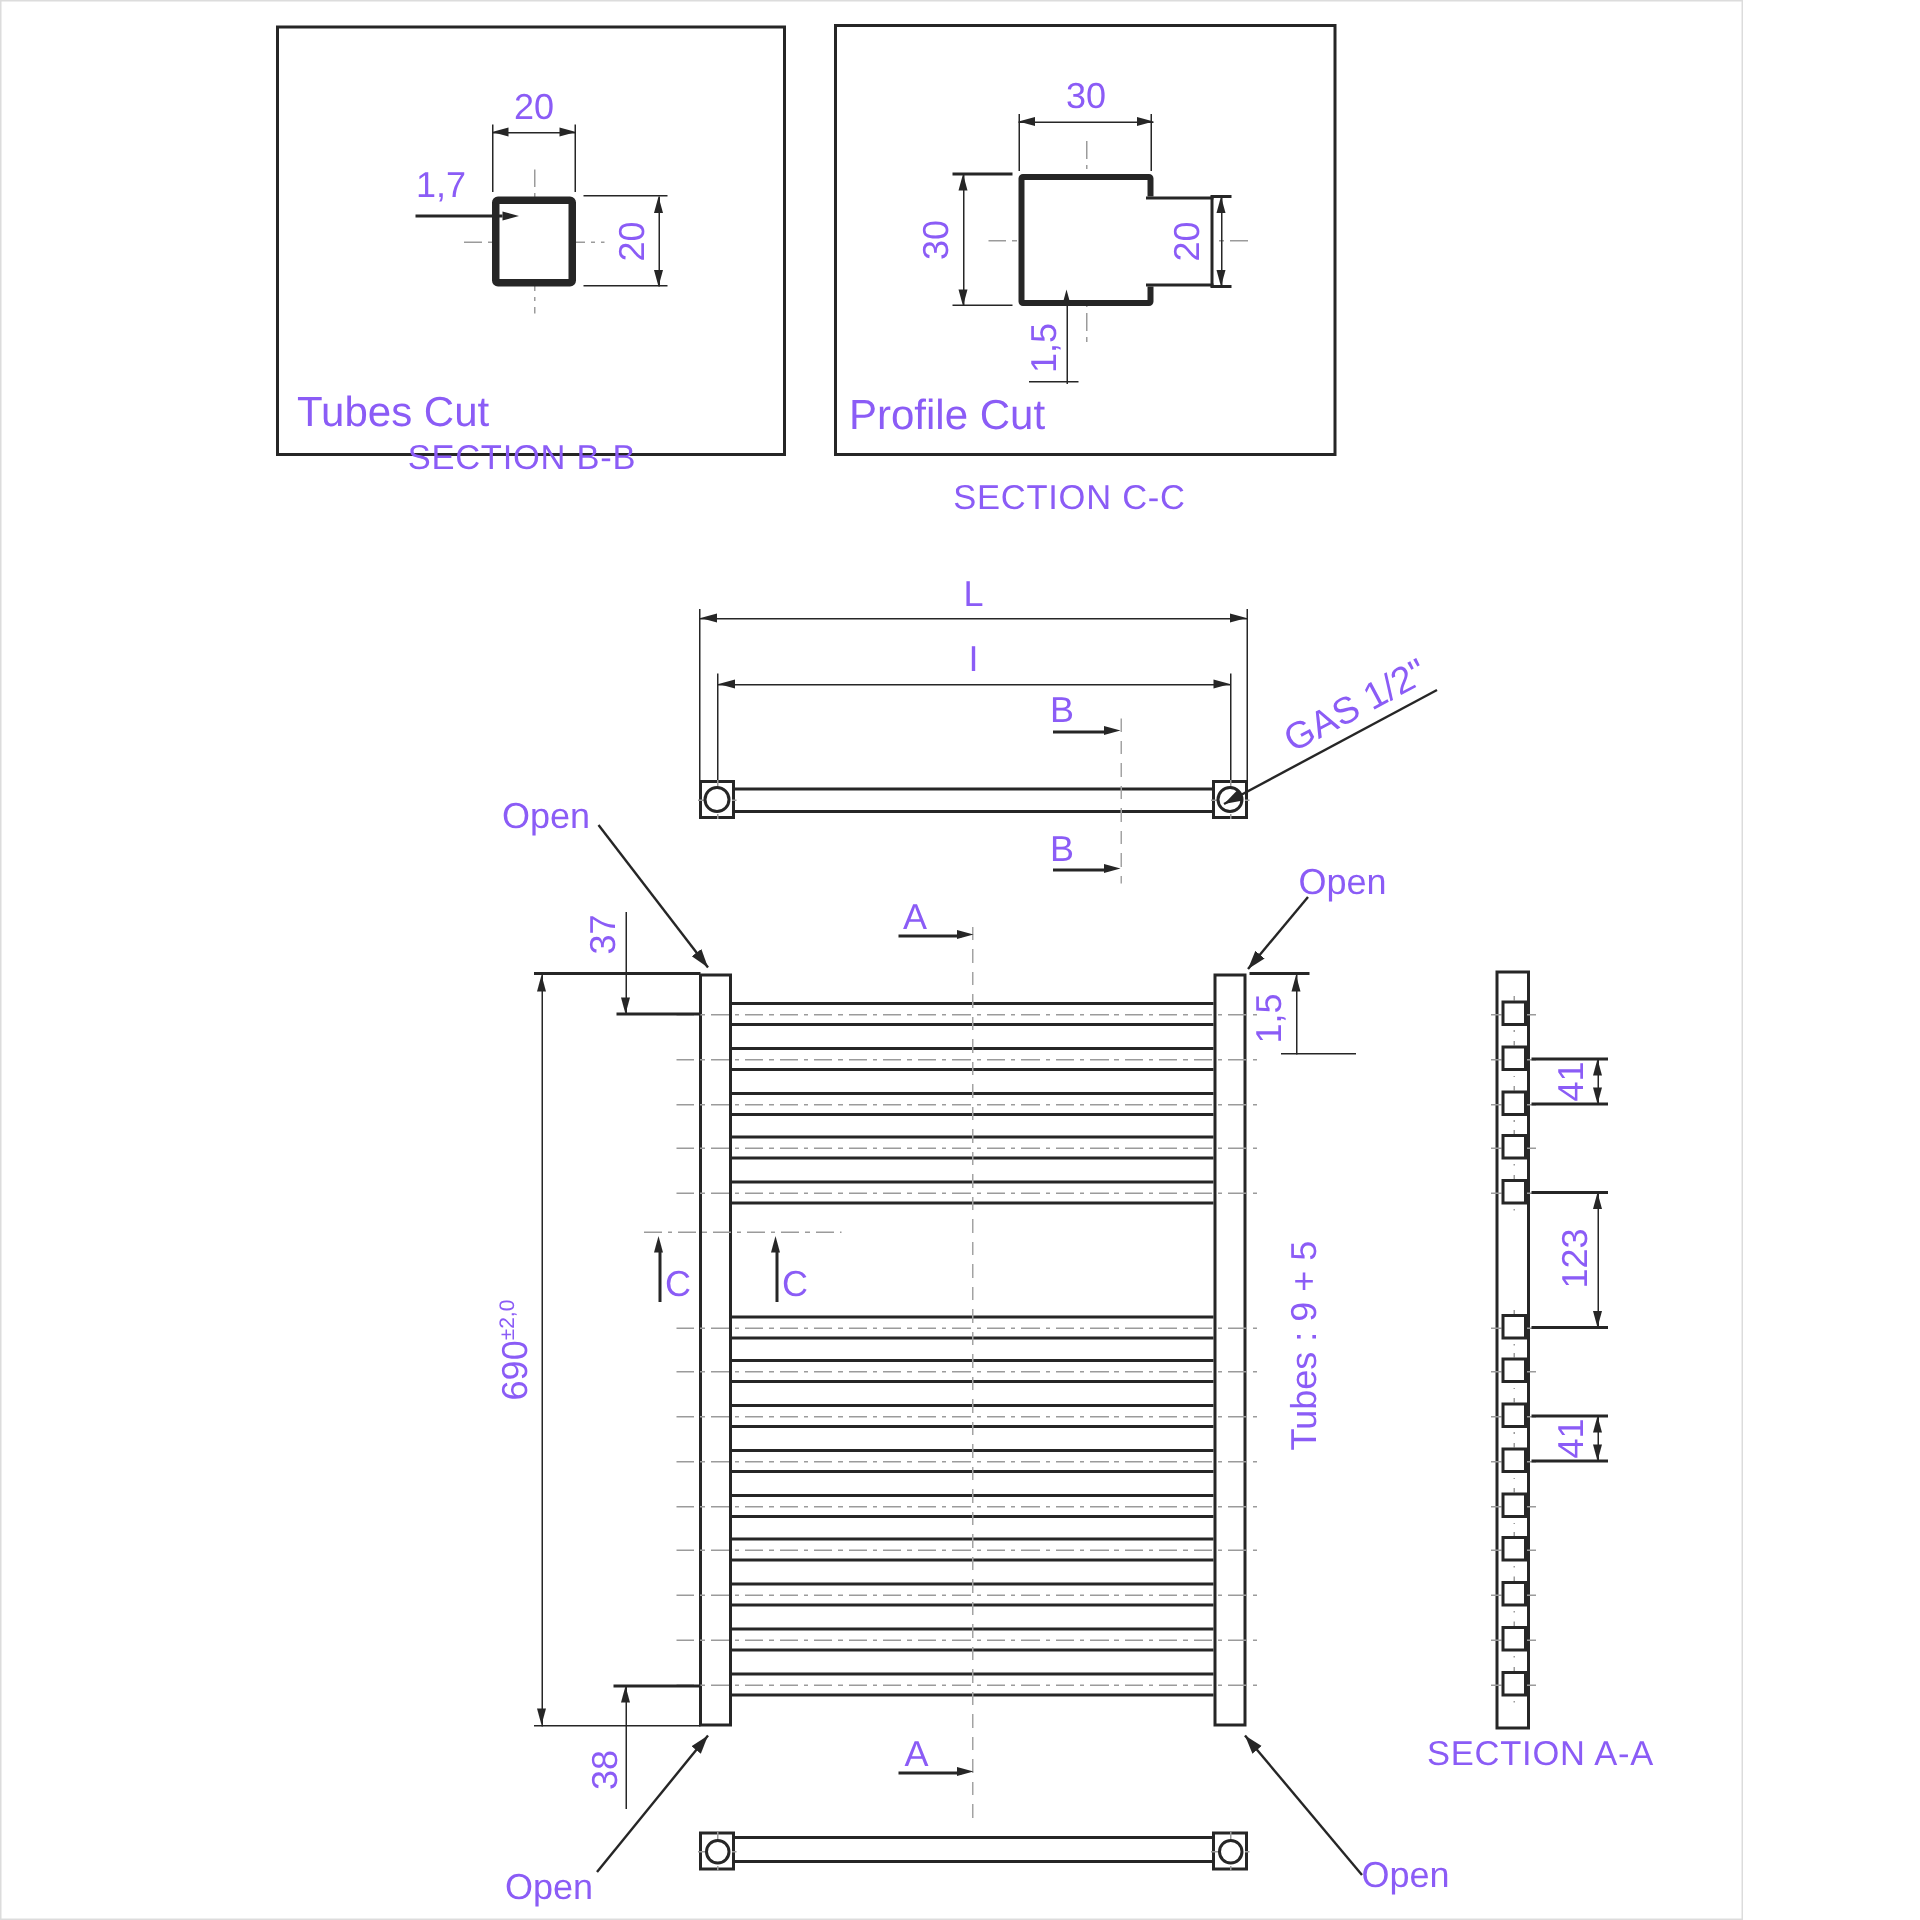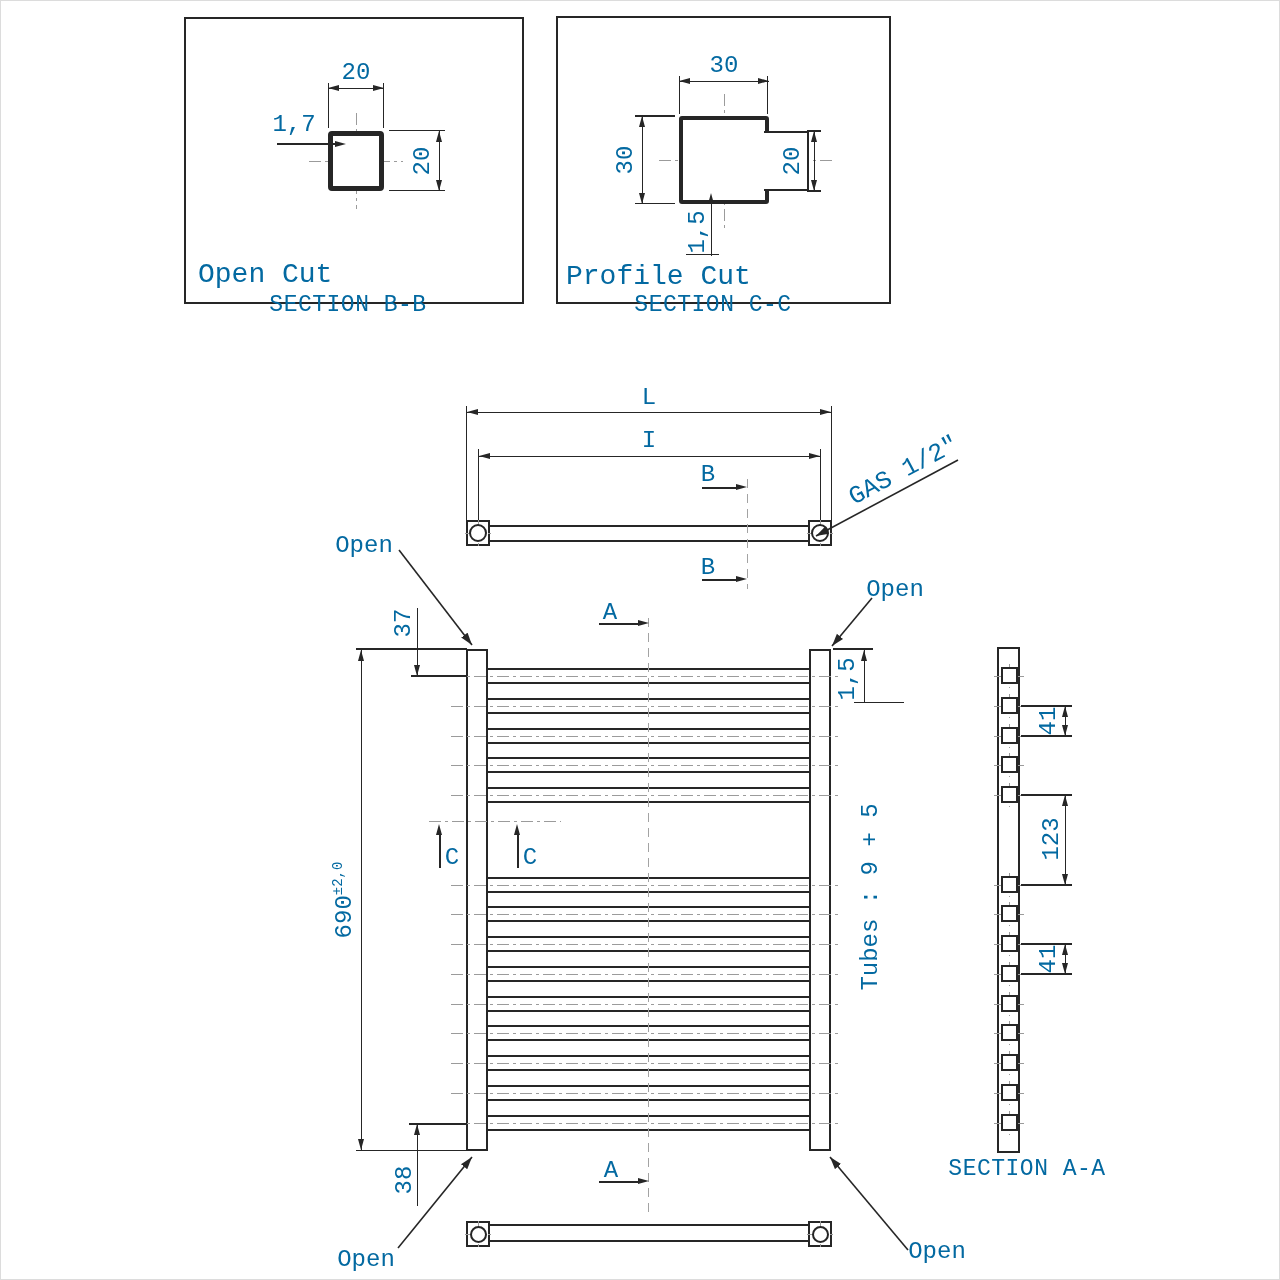--- a/index.html
+++ b/index.html
@@ -1,18 +1,18 @@
 <!DOCTYPE html>
 <html><head>
 <meta charset="utf-8">
 <style>
   *{box-sizing:border-box;margin:0;padding:0}
   html,body{background:#fff}
-  #canvas{position:relative;width:1280px;height:1280px;background:#fff;overflow:hidden;
-          font-family:Liberation Mono, monospace;color:#0369a1;border:1px solid #dcdcdc}
+  #canvas{position:relative;width:1162px;height:1280px;background:#fff;overflow:hidden;
+          font-family:Liberation Sans, sans-serif;color:#8b5cf6;border:1px solid #dcdcdc}
   .ln{position:absolute;background:#262626}
   .clH{position:absolute;height:1px;background:repeating-linear-gradient(90deg,#9b9b9b 0 12px,transparent 12px 16px,#9b9b9b 16px 19px,transparent 19px 23px)}
   .clV{position:absolute;width:1px;background:repeating-linear-gradient(180deg,#9b9b9b 0 12px,transparent 12px 16px,#9b9b9b 16px 19px,transparent 19px 23px)}
   .dsV{position:absolute;width:1px;background:repeating-linear-gradient(180deg,#a3a3a3 0 9px,transparent 9px 15px)}
   .box{position:absolute;border:2px solid #262626;background:#fff}
   .rect{position:absolute;border:2px solid #262626;background:#fff}
   .circ{position:absolute;border:2px solid #262626;border-radius:50%;background:#fff}
   .ar{position:absolute;width:0;height:0;border-style:solid;border-color:transparent}
   .arR{border-width:3.5px 0 3.5px 11px;border-left-color:#262626}
   .arL{border-width:3.5px 11px 3.5px 0;border-right-color:#262626}
@@ -46,21 +46,21 @@
   <div class="ln" style="left:388px;top:129px;width:56px;height:1.4px"></div>
   <div class="ln" style="left:388px;top:189px;width:56px;height:1.4px"></div>
   <div class="ln" style="left:438px;top:130px;width:1.4px;height:60px"></div>
   <div class="ar arU" style="left:435.2px;top:130px"></div>
   <div class="ar arD" style="left:435.2px;top:179px"></div>
   <div class="rt" style="left:421px;top:160px">20</div>
 
   <div class="ct" style="left:293px;top:123px">1,7</div>
   <div class="ln" style="left:276px;top:142.3px;width:58px;height:1.4px"></div>
   <div class="ar arR" style="left:334px;top:139.5px"></div>
-  <div class="title" style="left:197px;top:258px">Open Cut</div>
+  <div class="title" style="left:197px;top:258px">Tubes Cut</div>
   <div class="ct cap" style="left:347px;top:304px">SECTION B-B</div>
 
   <div class="box" style="left:555px;top:15px;width:335px;height:288px"></div>
   <div class="clH" style="left:658px;top:159px;width:174px"></div>
   <div class="clV" style="left:723px;top:93px;height:134px"></div>
   <div style="position:absolute;left:678px;top:115px;width:90px;height:88px;border:4px solid #262626;border-radius:3px;background:#fff"></div>
   <div style="position:absolute;left:763px;top:130px;width:45px;height:60px;border:2px solid #262626;border-left:none;background:#fff"></div>
 
   <div class="ln" style="left:678px;top:75px;width:1.4px;height:38px"></div>
   <div class="ln" style="left:766px;top:75px;width:1.4px;height:38px"></div>
@@ -81,21 +81,21 @@
   <div class="ln" style="left:813px;top:130px;width:1.4px;height:60px"></div>
   <div class="ar arU" style="left:810.2px;top:130px"></div>
   <div class="ar arD" style="left:810.2px;top:179px"></div>
   <div class="rt" style="left:791px;top:160px">20</div>
 
   <div class="ln" style="left:710px;top:203px;width:1.4px;height:52px"></div>
   <div class="ar arU" style="left:707.2px;top:192px"></div>
   <div class="ln" style="left:685px;top:253px;width:33px;height:1.4px"></div>
   <div class="rt" style="left:696px;top:231px">1,5</div>
   <div class="title" style="left:565px;top:260px">Profile Cut</div>
-  <div class="ct cap" style="left:712px;top:304px">SECTION C-C</div>
+  <div class="ct cap" style="left:712px;top:331px">SECTION C-C</div>
 
   <div class="ln" style="left:465px;top:405px;width:1.4px;height:114px"></div>
   <div class="ln" style="left:830px;top:405px;width:1.4px;height:114px"></div>
   <div class="ln" style="left:465px;top:411px;width:366px;height:1.4px"></div>
   <div class="ar arL" style="left:466px;top:408.2px"></div>
   <div class="ar arR" style="left:819px;top:408.2px"></div>
   <div class="ct" style="left:648px;top:396px">L</div>
   <div class="ln" style="left:477px;top:448px;width:1.4px;height:80px"></div>
   <div class="ln" style="left:819px;top:448px;width:1.4px;height:80px"></div>
   <div class="ln" style="left:477px;top:455px;width:342px;height:1.4px"></div>

